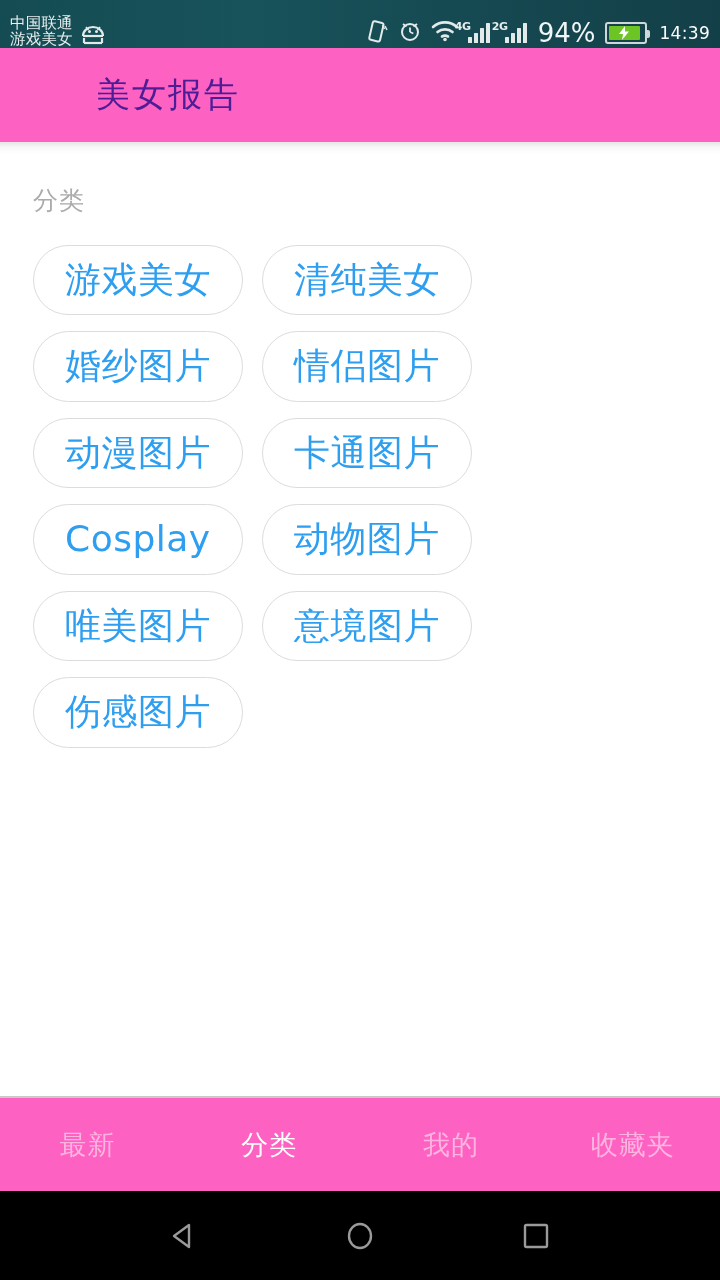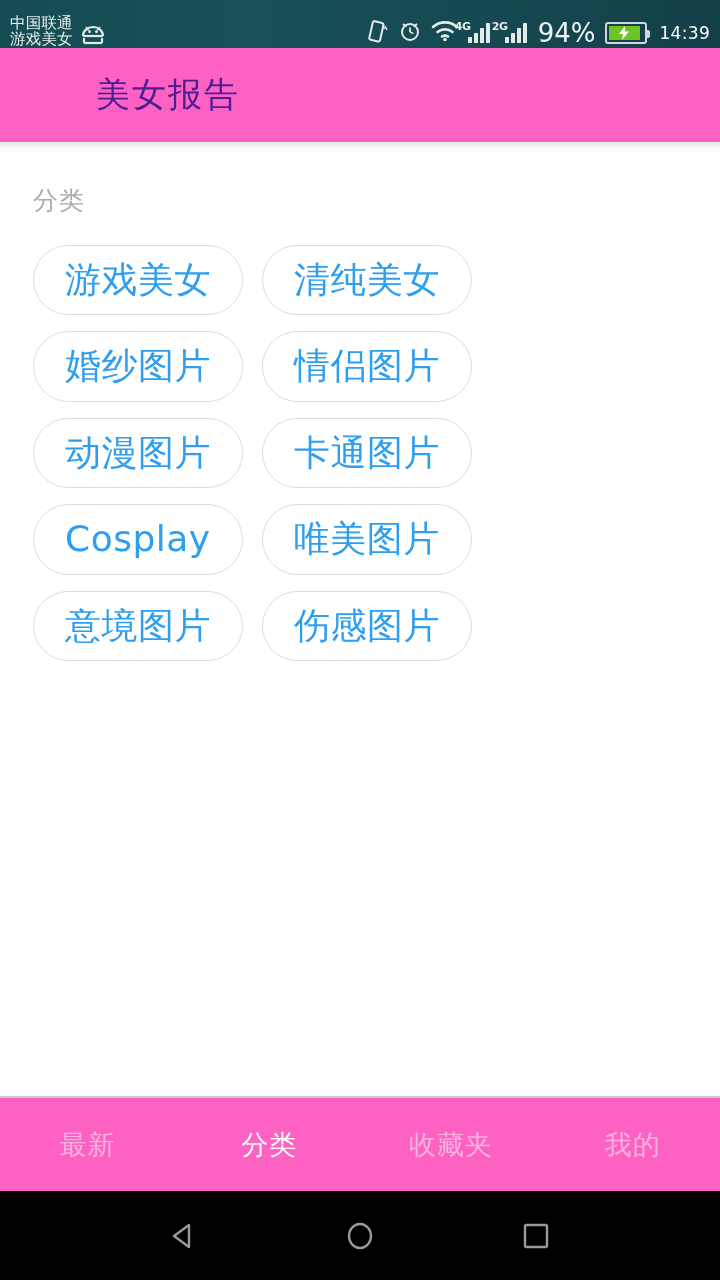--- a/index.html
+++ b/index.html
@@ -311,32 +311,33 @@
   <div class="content">
     <div class="section-label">分类</div>
     <div class="chip-wrap">
       <div class="chip">游戏美女</div>
       <div class="chip">清纯美女</div>
       <div class="chip">婚纱图片</div>
       <div class="chip">情侣图片</div>
       <div class="chip">动漫图片</div>
       <div class="chip">卡通图片</div>
       <div class="chip">Cosplay</div>
+      <div class="chip">动物图片</div>
       <div class="chip">唯美图片</div>
       <div class="chip">意境图片</div>
       <div class="chip">伤感图片</div>
     </div>
   </div>
 
   <div class="nav-divider"></div>
   <div class="bottom-nav">
     <div class="nav-item">最新</div>
     <div class="nav-item active">分类</div>
+    <div class="nav-item">我的</div>
     <div class="nav-item">收藏夹</div>
-    <div class="nav-item">我的</div>
   </div>
 
   <div class="sysbar">
     <div class="sys-btn">
       <svg width="34" height="34" viewBox="0 0 34 34">
         <polygon points="22,6 22,28 7,17" fill="none" stroke="#9a9a9a" stroke-width="2.4" stroke-linejoin="round"></polygon>
       </svg>
     </div>
     <div class="sys-btn">
       <svg width="34" height="34" viewBox="0 0 34 34">

